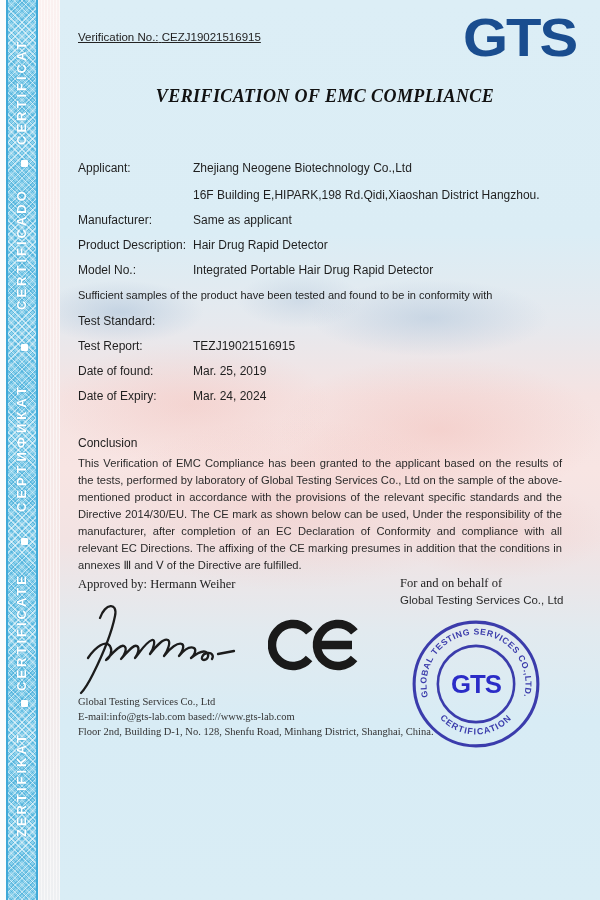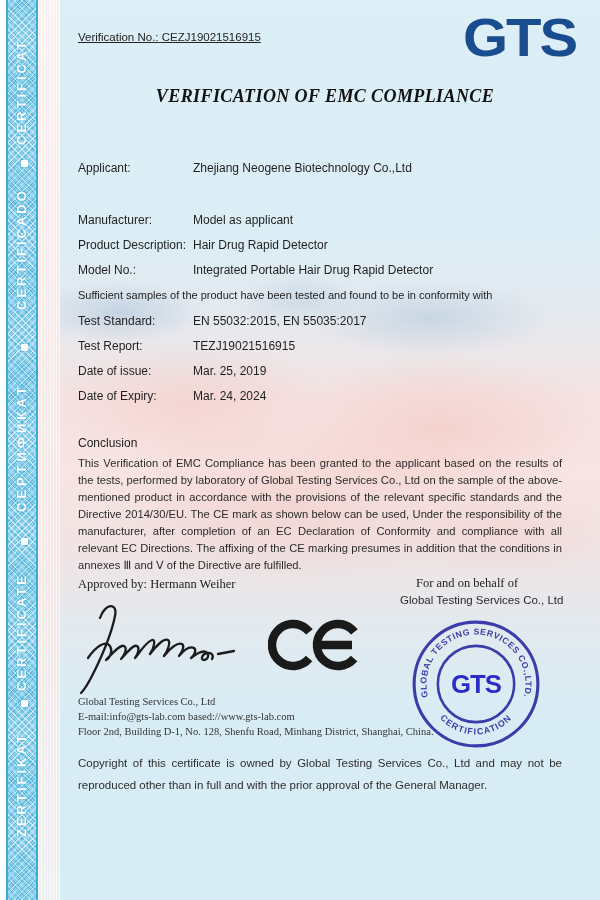--- a/index.html
+++ b/index.html
@@ -55,21 +55,21 @@
   .note{position:absolute;left:78px;right:36px;top:289px;font-size:11px;color:#1f1f1f;}
   .t0{top:314px}.t1{top:339px}.t2{top:364px}.t3{top:389px}
   
   .concl-head{position:absolute;left:78px;top:436px;font-size:12px;color:#222;
     }
   .concl-body{position:absolute;left:78px;top:455px;width:484px;font-size:11.2px;
     line-height:17px;color:#2b2b2b;text-align:justify;}
   
   .approved{position:absolute;left:78px;top:577px;font-family:"Liberation Serif",serif;
     font-size:12.5px;color:#222;}
-  .behalf1{position:absolute;left:416px;top:576px;font-family:"Liberation Serif",serif;
+  .behalf1{position:absolute;left:400px;top:576px;font-family:"Liberation Serif",serif;
     font-size:12.5px;color:#222;}
   .behalf2{position:absolute;left:400px;top:594px;font-size:11.5px;color:#2a2a2a;}
   .signature{position:absolute;left:60px;top:596px;width:190px;height:102px;}
   .ce{position:absolute;left:268px;top:614px;width:100px;height:62px;}
   .stamp{position:absolute;left:410px;top:618px;width:132px;height:132px;opacity:.92;}
   
   .foot-serif{position:absolute;left:78px;font-family:"Liberation Serif",serif;
     font-size:10.5px;color:#333;}
   .f0{top:696px}.f1{top:711px}.f2{top:726px}
   .copyright{position:absolute;left:78px;top:752px;width:484px;font-size:11.5px;
@@ -99,45 +99,48 @@
     <span>CEZJ19021516915</span>
   </div>
   <div class="gts-logo">GTS</div>
 
   <div class="title">VERIFICATION OF EMC COMPLIANCE</div>
 
   <div class="frow r0">
     <span class="lbl">Applicant:</span>
     <span>Zhejiang Neogene Biotechnology Co.,Ltd</span>
   </div>
+  <div class="frow raddr">
+    <span class="lbl"></span>
+    <span>16F Building E,HIPARK,198 Rd.Qidi,Xiaoshan District Hangzhou.</span>
+  </div>
   <div class="frow r1">
     <span class="lbl">Manufacturer:</span>
-    <span>Model as applicant</span>
+    <span>Same as applicant</span>
   </div>
   <div class="frow r3">
     <span class="lbl">Model No.:</span>
     <span>Integrated Portable Hair Drug Rapid Detector</span>
   </div>
   <div class="frow r2">
     <span class="lbl">Product Description:</span>
     <span>Hair Drug Rapid Detector</span>
   </div>
 
   <div class="note">Sufficient samples of the product have been tested and found to be in conformity with</div>
 
   <div class="frow t0">
     <span class="lbl">Test Standard:</span>
-    <span>EN 55032:2015, EN 55035:2017</span>
   </div>
   <div class="frow t1">
     <span class="lbl">Test Report:</span>
     <span>TEZJ19021516915</span>
   </div>
   <div class="frow t2">
-    <span class="lbl">Date of issue:</span>
+    <span class="lbl">Date of found:</span>
     <span>Mar. 25, 2019</span>
   </div>
   <div class="frow t3">
     <span class="lbl">Date of Expiry:</span>
     <span>Mar. 24, 2024</span>
   </div>
 
   <div class="concl-head">Conclusion</div>
   <div class="concl-body">This Verification of EMC Compliance has been granted to the applicant based on the results of the tests, performed by laboratory of Global Testing Services Co., Ltd on the sample of the above-mentioned product in accordance with the provisions of the relevant specific standards and the Directive 2014/30/EU. The CE mark as shown below can be used, Under the responsibility of the manufacturer, after completion of an EC Declaration of Conformity and compliance with all relevant EC Directions. The affixing of the CE marking presumes in addition that the conditions in annexes Ⅲ and Ⅴ of the Directive are fulfilled.</div>
 
@@ -173,14 +176,13 @@
     </text>
     <text font-family="Liberation Sans, sans-serif" font-size="8.6" font-weight="bold" fill="#2e2ea6" letter-spacing="1">
       <textPath href="#arcBottom" startOffset="50%" text-anchor="middle">CERTIFICATION</textPath>
     </text>
     <text x="64" y="73" text-anchor="middle" font-family="Liberation Sans, sans-serif" font-size="25" font-weight="bold" fill="#1c1cc4" letter-spacing="-1">GTS</text>
   </svg>
 
   <div class="foot-serif f0">Global Testing Services Co., Ltd</div>
   <div class="foot-serif f1">E-mail:info@gts-lab.com  based://www.gts-lab.com</div>
   <div class="foot-serif f2">Floor 2nd, Building D-1, No. 128, Shenfu Road, Minhang District, Shanghai, China.</div>
-  <div class="copyright">Copyright of this certificate is owned by Global Testing Services Co., Ltd and may not be reproduced other than in full and with the prior approval of the General Manager.</div>
 </div>
 
 </body></html>

